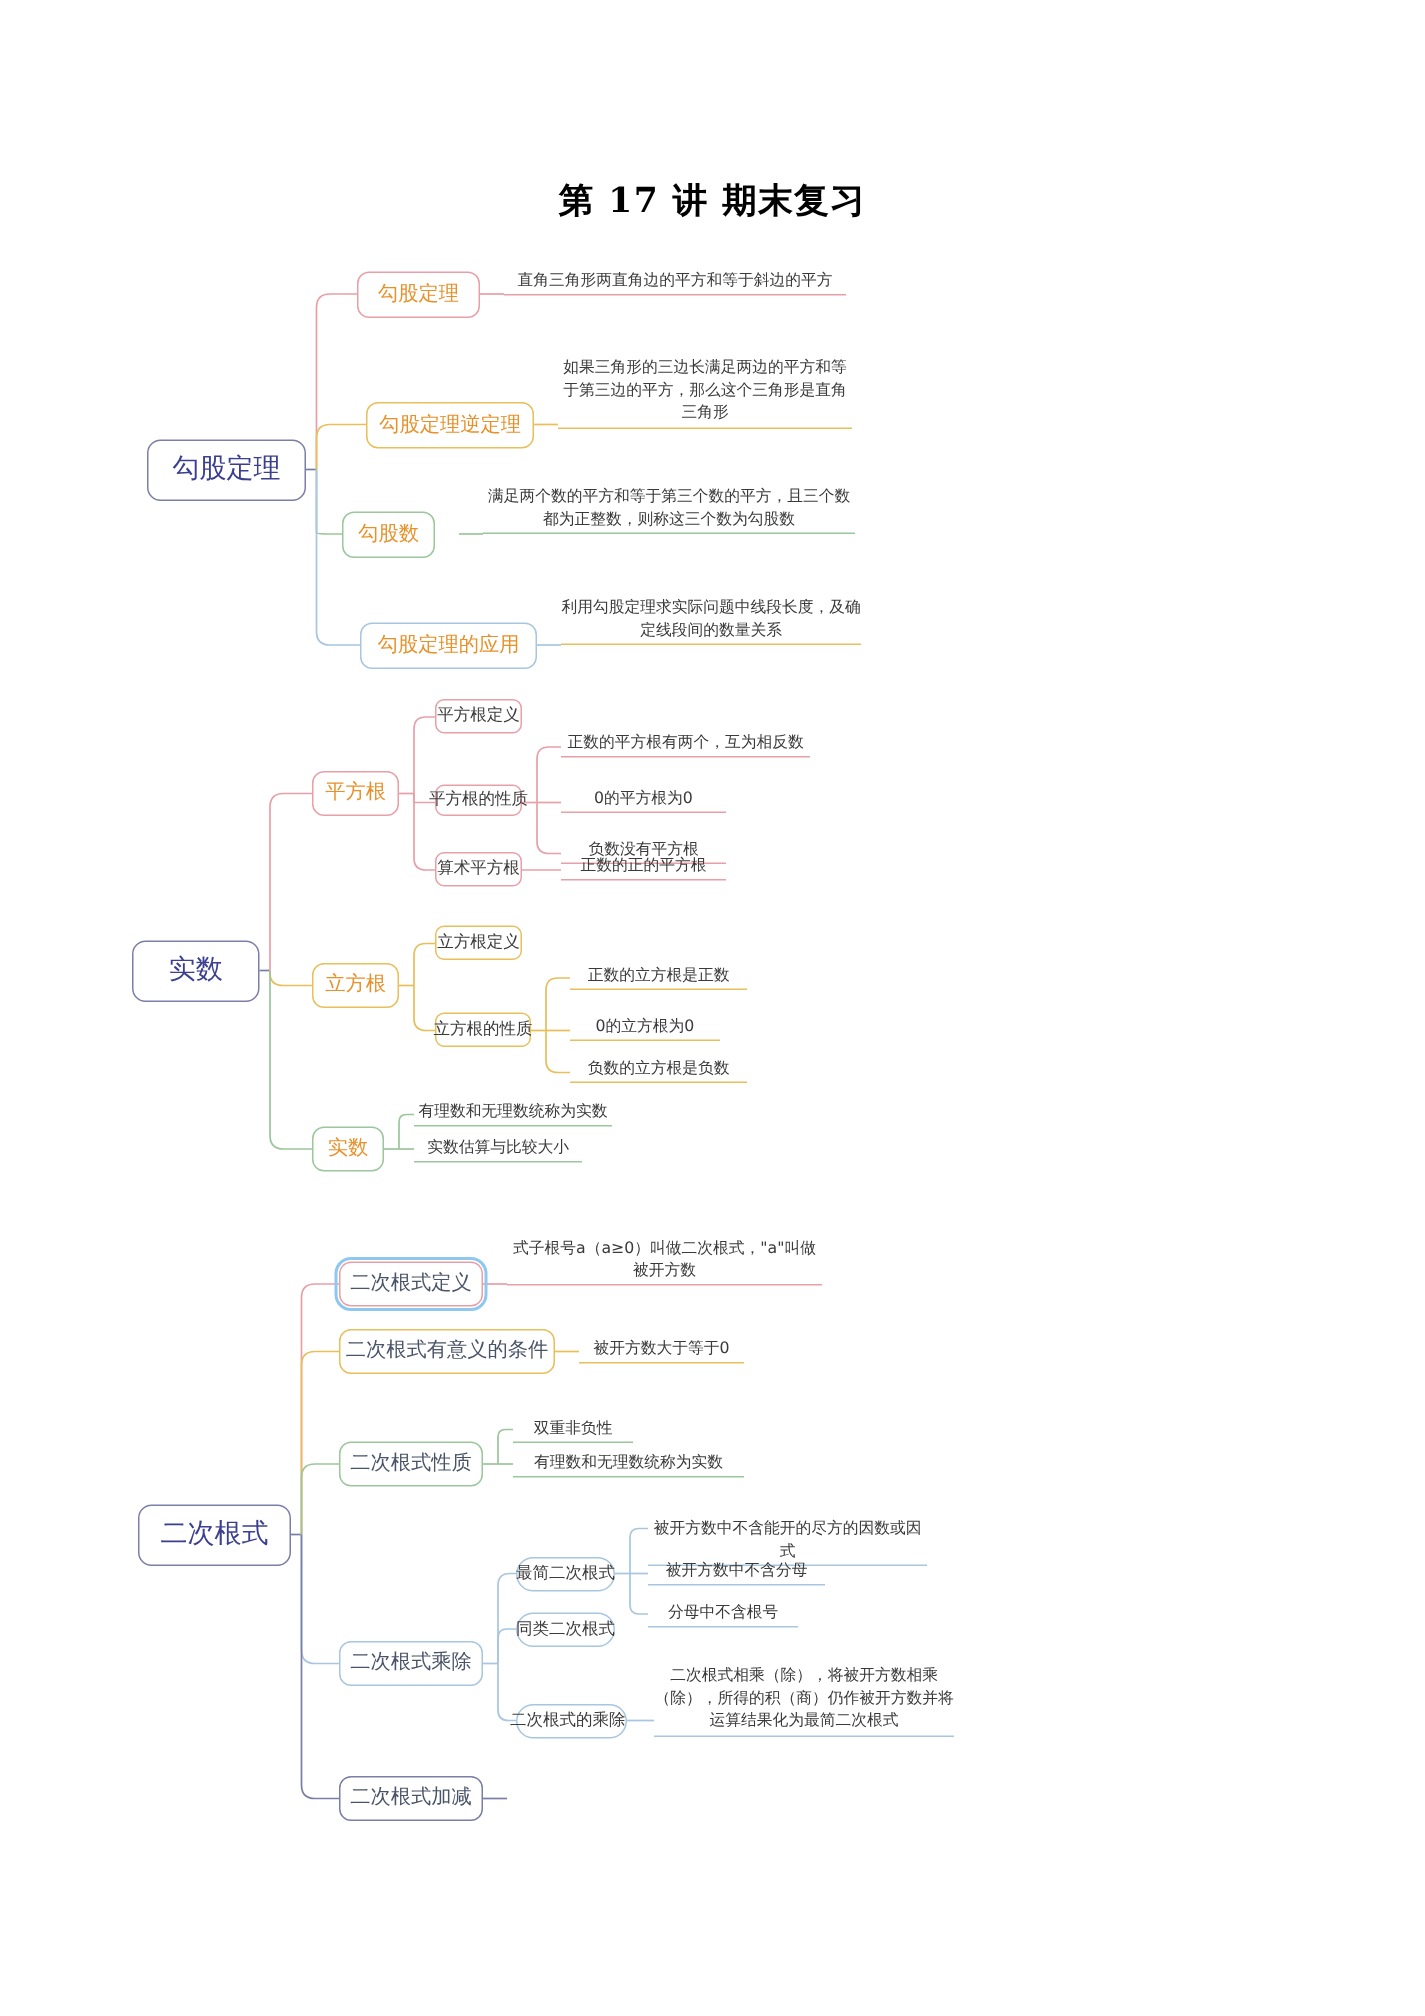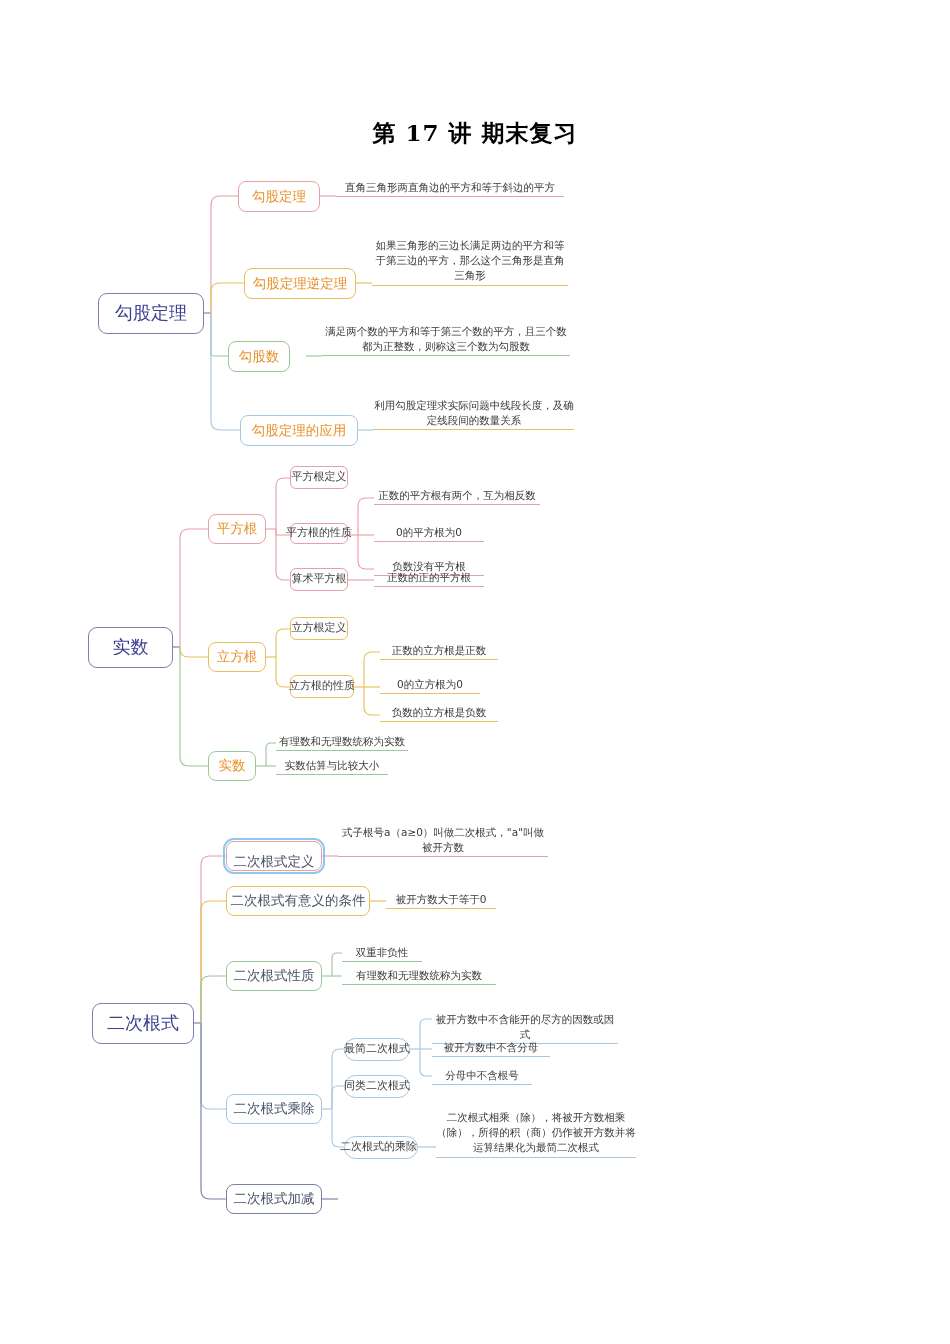--- a/index.html
+++ b/index.html
@@ -56,21 +56,20 @@
     border-width:1px;
     border-style:solid;
     border-radius:6px;
     font-size:11px;
     color:#3c3c3c;
   }
   .selected {
     outline:2.5px solid #8ec8f0;
     outline-offset:1px;
     border-radius:8px;
-    align-items:flex-end;
   }
 
   
   .leaf {
     position:absolute;
     font-size:10.5px;
     color:#3a3a3a;
     line-height:1.45;
     text-align:center;
     padding-bottom:2px;

